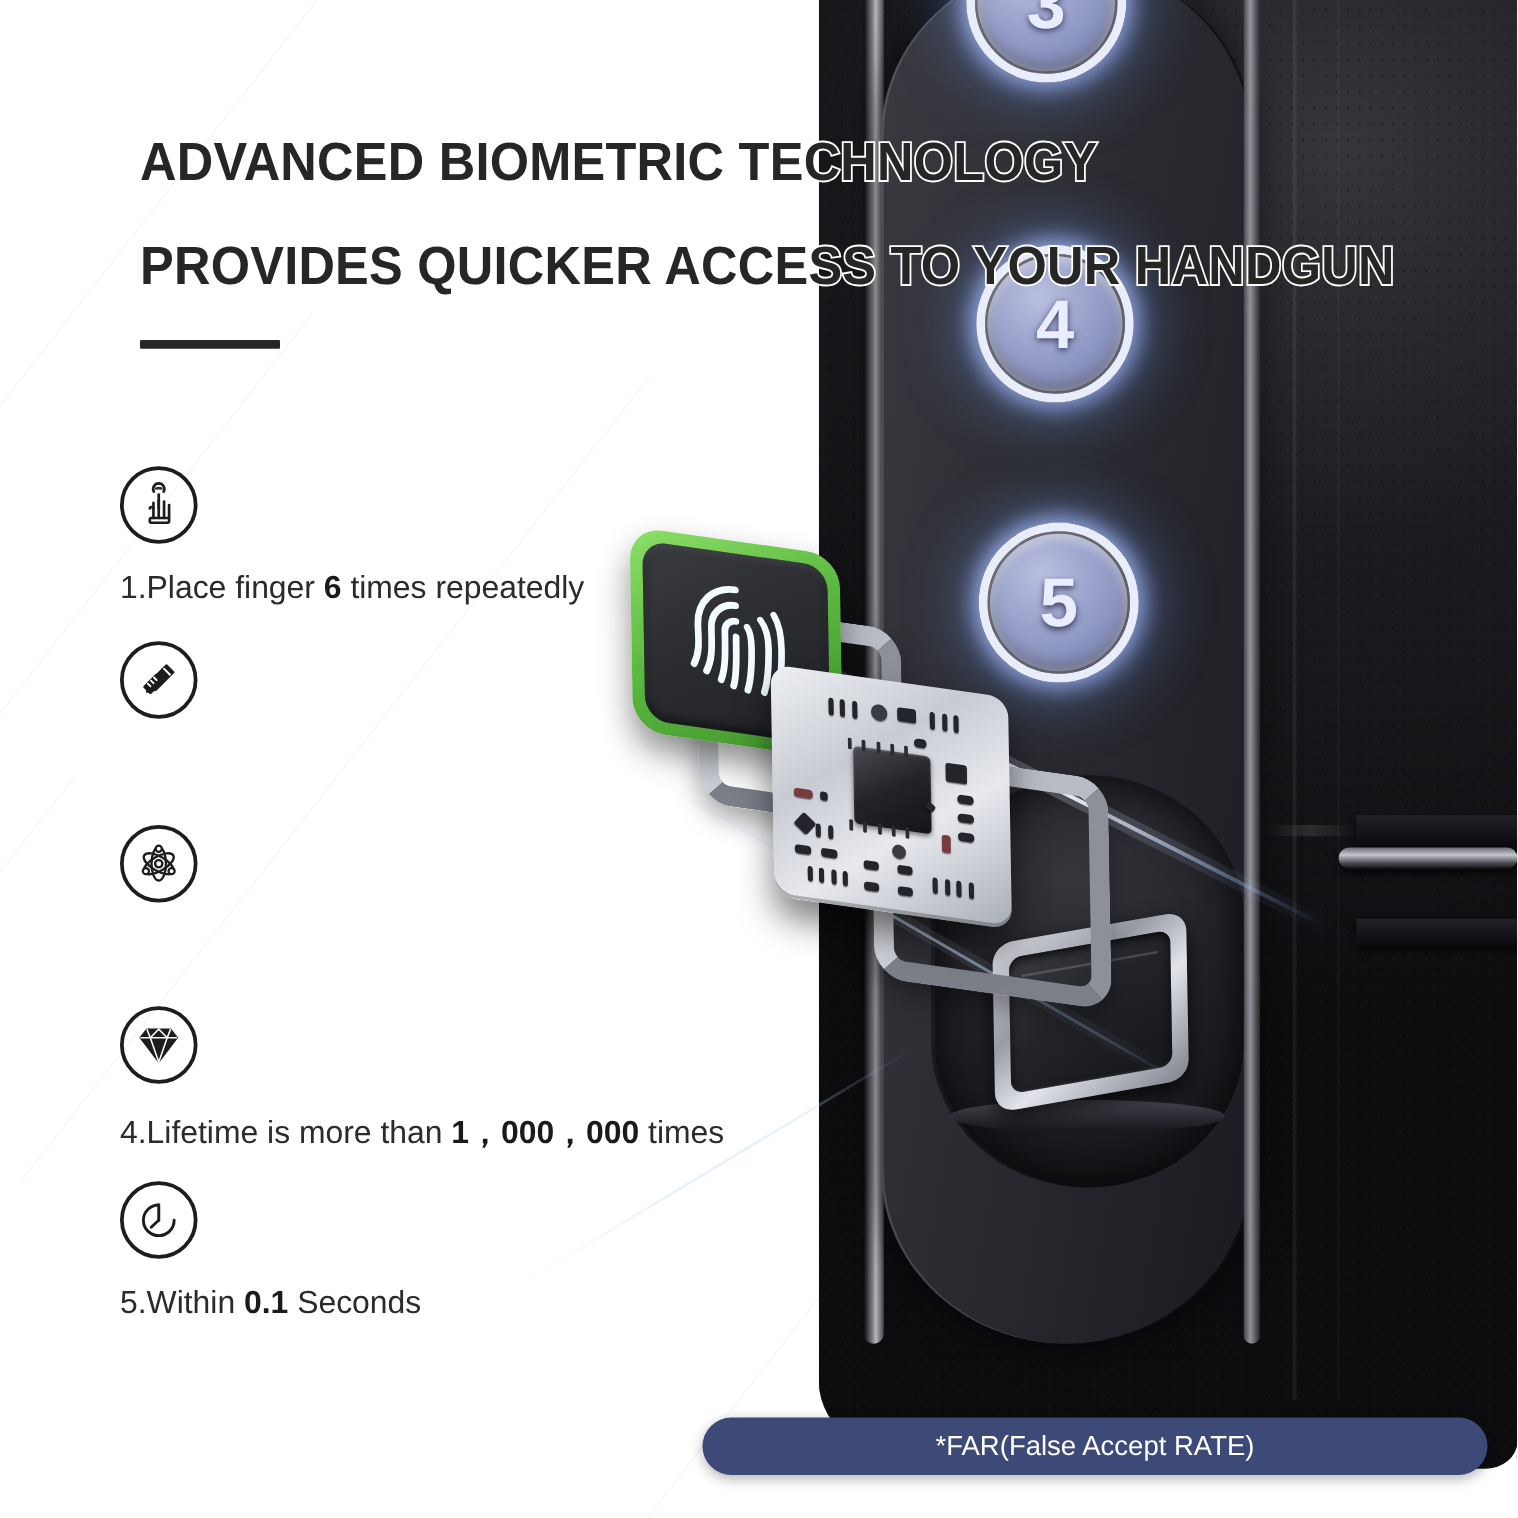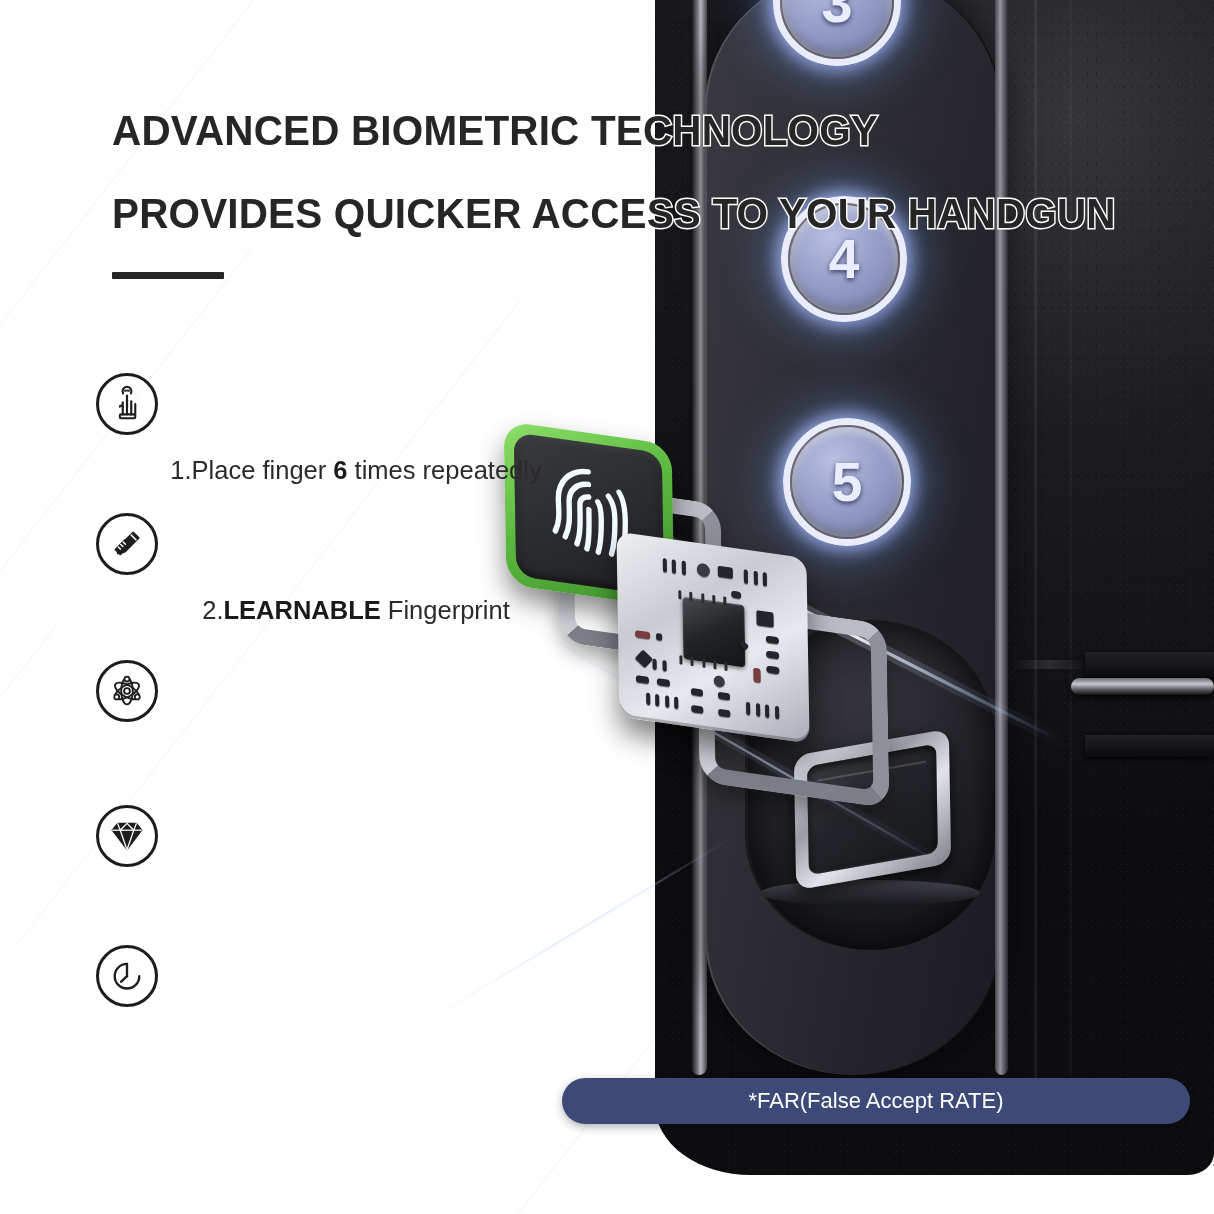--- a/index.html
+++ b/index.html
@@ -188,27 +188,26 @@
   .fic{
     width:62px;height:62px;border-radius:50%;
     border:3.4px solid #1d1d1d;
     display:flex;align-items:center;justify-content:center;
     box-sizing:border-box;
   }
   .ftxt{
     margin-top:21px;
     font-size:25.5px;color:#2b2b2b;white-space:nowrap;
     font-family:"Liberation Sans", sans-serif;
-    text-align:center;
   }
   .ftxt b{font-weight:700;color:#1a1a1a;}
 
   
   .banner{
-    position:absolute;left:562px;top:1078px;width:628px;height:46px;
+    position:absolute;left:562px;top:1134px;width:628px;height:46px;
     background:#3d4a77;border-radius:23px;
     display:flex;align-items:center;justify-content:center;gap:42px;
     box-shadow:0 3px 10px rgba(0,0,0,.3);
   }
   .banner span{
     color:#ffffff;font-size:22px;white-space:nowrap;
     font-family:"Liberation Sans", sans-serif;
   }
 </style>
 </head>
@@ -425,23 +424,20 @@
         <g stroke="#1d1d1d" stroke-width="1.8" fill="none" stroke-linejoin="round">
           <path d="M6.8 22.0l8.6-8.6 4.2 4.2-8.6 8.6z" fill="#1d1d1d"></path>
         </g>
         <g stroke="#ffffff" stroke-width="1.3" stroke-linecap="round">
           <path d="M9.2 19.6l1.9 1.9"></path>
           <path d="M11.4 17.4l1.9 1.9"></path>
           <path d="M13.6 15.2l1.9 1.9"></path>
         </g>
       </svg>
     </div>
-    <div class="ftxt">
-      <span>2.</span><b>LEARNABLE</b><span> Fingerprint</span>
-    </div>
   </div>
 
   <div class="feature" style="top:660px;">
     <div class="fic">
       <svg width="38" height="38" viewBox="0 0 34 34">
         <g fill="none" stroke="#1d1d1d" stroke-width="1.7">
           <ellipse cx="17" cy="17" rx="12" ry="5.2" transform="rotate(30 17 17)"></ellipse>
           <ellipse cx="17" cy="17" rx="12" ry="5.2" transform="rotate(-30 17 17)"></ellipse>
           <ellipse cx="17" cy="17" rx="12" ry="5.2" transform="rotate(90 17 17)"></ellipse>
           <circle cx="17" cy="17" r="2.6"></circle>
@@ -462,31 +458,37 @@
           <path d="M4 10.5h28L18 29z"></path>
           <path d="M9 4h18l5 6.5H4z"></path>
         </g>
         <g stroke="#ffffff" stroke-width="1.2" fill="none">
           <path d="M4 10.5h28"></path>
           <path d="M9 4l2.6 6.5L18 29l6.4-18.5L27 4"></path>
           <path d="M11.6 10.5L18 4l6.4 6.5"></path>
         </g>
       </svg>
     </div>
+    <div class="ftxt">
+      <span>4.</span><span>Lifetime is more than </span><b>1，000，000</b><span> times</span>
+    </div>
   </div>
 
   <div class="feature" style="top:945px;">
     <div class="fic">
       <svg width="38" height="38" viewBox="0 0 34 34">
         <g fill="none" stroke="#1d1d1d" stroke-width="2.1" stroke-linecap="round">
           <path d="M17 6.2a11 11 0 1 0 11 11"></path>
           <path d="M17 6.2v11"></path>
           <path d="M17 17.2l-5.4 5.0"></path>
         </g>
       </svg>
     </div>
+    <div class="ftxt">
+      <span>5.</span><span>Within </span><b>0.1</b><span> Seconds</span>
+    </div>
   </div>
 
   <div class="banner">
     <span>*FAR(False Accept RATE)</span>
   </div>
 
 </div>
 
 </body></html>

